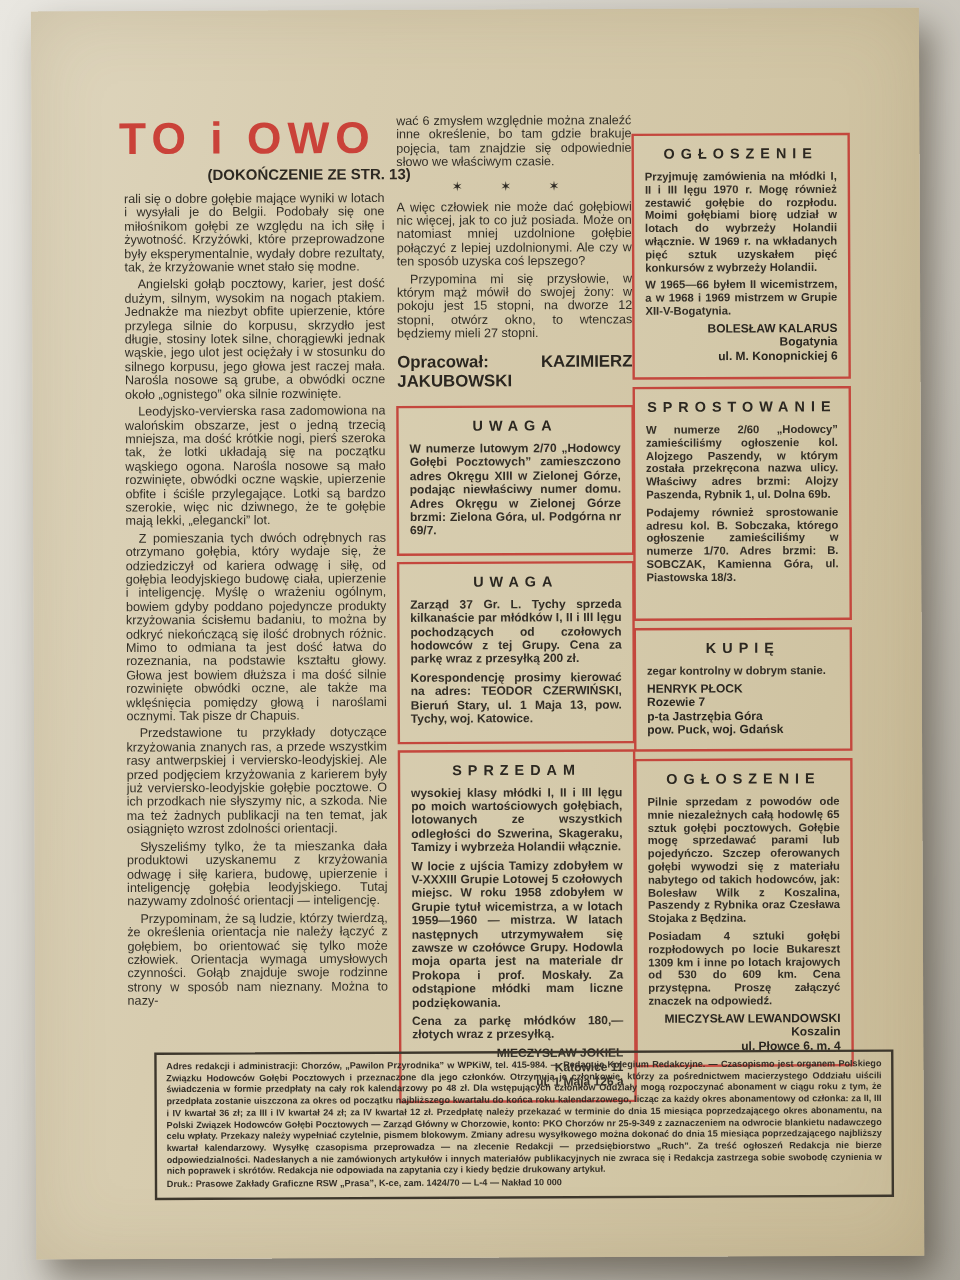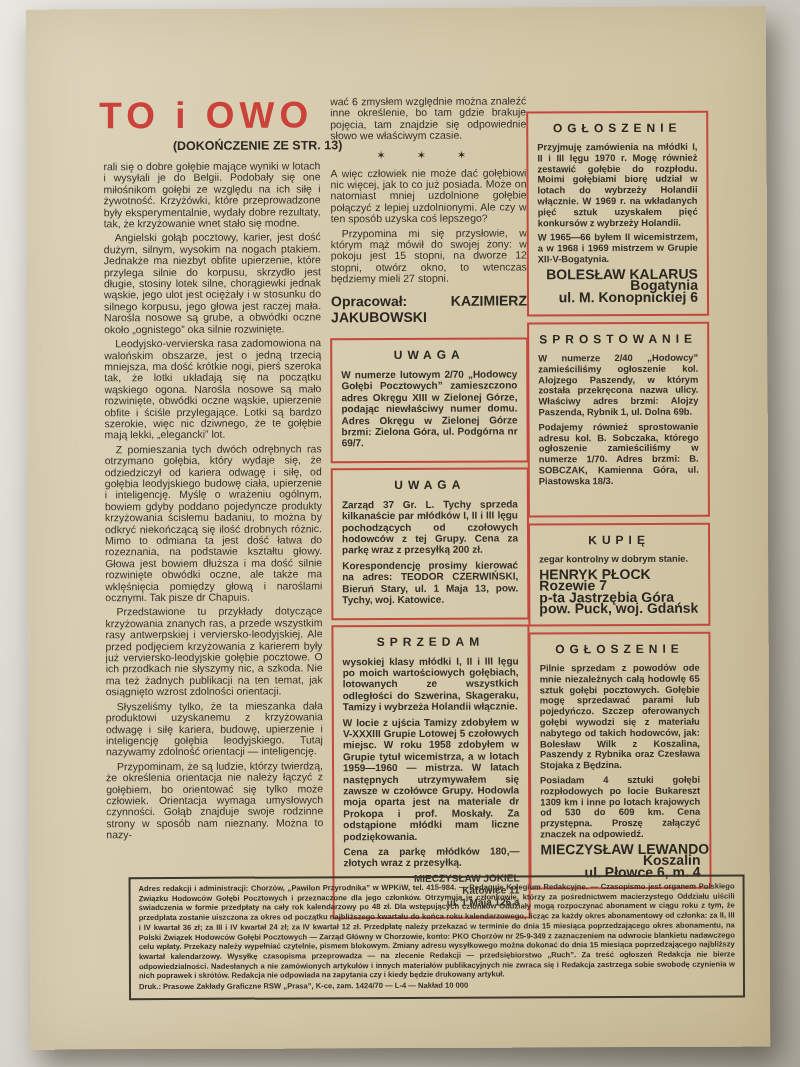--- a/index.html
+++ b/index.html
@@ -51,21 +51,21 @@
   .adbox-title{
     text-align:center;font-weight:700;font-size:12px;letter-spacing:5px;
     color:#2b2720;margin:1px 0 7px 0;
   }
   .adbox p{
     margin:0 0 4px 0;font-size:10px;line-height:11.4px;font-weight:700;
     text-align:justify;color:#332e26;
   }
   .right-boxes .adbox p{font-size:9.4px;line-height:10.8px;}
   .sig{margin-top:2px;font-size:10px;font-weight:700;color:#2b2720;line-height:12px;text-align:right;}
-  .right-boxes .sig{font-size:14px;line-height:11.4px;}
+  .right-boxes .sig{font-size:10px;line-height:11.4px;}
   .sig.left{text-align:left;}
   .sig div{white-space:nowrap;}
   .mid-boxes .adbox.h1{min-height:104px;}
   .mid-boxes .adbox.h2{min-height:126px;}
   .mid-boxes .adbox.h3{min-height:252px;}
   .right-boxes .adbox.g1{min-height:186px;}
   .right-boxes .adbox.g2{min-height:176px;}
   .right-boxes .adbox.g3{min-height:84px;}
   .right-boxes .adbox.g4{min-height:238px;}
   .footer-box{
@@ -136,21 +136,21 @@
       <p>Przyjmuję zamówienia na młódki I, II i III lęgu 1970 r. Mogę również zestawić gołębie do rozpłodu. Moimi gołębiami biorę udział w lotach do wybrzeży Holandii włącznie. W 1969 r. na wkładanych pięć sztuk uzyskałem pięć konkursów z wybrzeży Holandii.</p>
       <p>W 1965—66 byłem II wicemistrzem, a w 1968 i 1969 mistrzem w Grupie XII-V-Bogatynia.</p>
       <div class="sig">
         <div>BOLESŁAW KALARUS</div>
         <div>Bogatynia</div>
         <div>ul. M. Konopnickiej 6</div>
       </div>
     </div>
     <div class="adbox g2">
       <div class="adbox-title">SPROSTOWANIE</div>
-      <p>W numerze 2/40 „Hodowcy” zamieściliśmy ogłoszenie kol. Alojzego Paszendy, w którym została przekręcona nazwa ulicy. Właściwy adres brzmi: Alojzy Paszenda, Rybnik 1, ul. Dolna 69b.</p>
+      <p>W numerze 2/60 „Hodowcy” zamieściliśmy ogłoszenie kol. Alojzego Paszendy, w którym została przekręcona nazwa ulicy. Właściwy adres brzmi: Alojzy Paszenda, Rybnik 1, ul. Dolna 69b.</p>
       <p>Podajemy również sprostowanie adresu kol. B. Sobczaka, którego ogłoszenie zamieściliśmy w numerze 1/70. Adres brzmi: B. SOBCZAK, Kamienna Góra, ul. Piastowska 18/3.</p>
     </div>
     <div class="adbox g3">
       <div class="adbox-title">KUPIĘ</div>
       <p>zegar kontrolny w dobrym stanie.</p>
       <div class="sig left">
         <div>HENRYK PŁOCK</div>
         <div>Rozewie 7</div>
         <div>p-ta Jastrzębia Góra</div>
         <div>pow. Puck, woj. Gdańsk</div>

